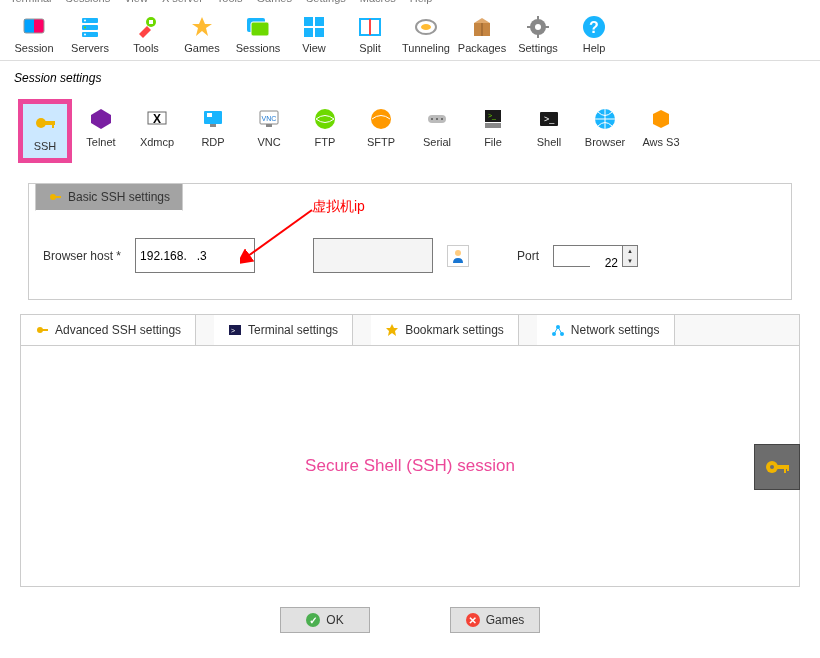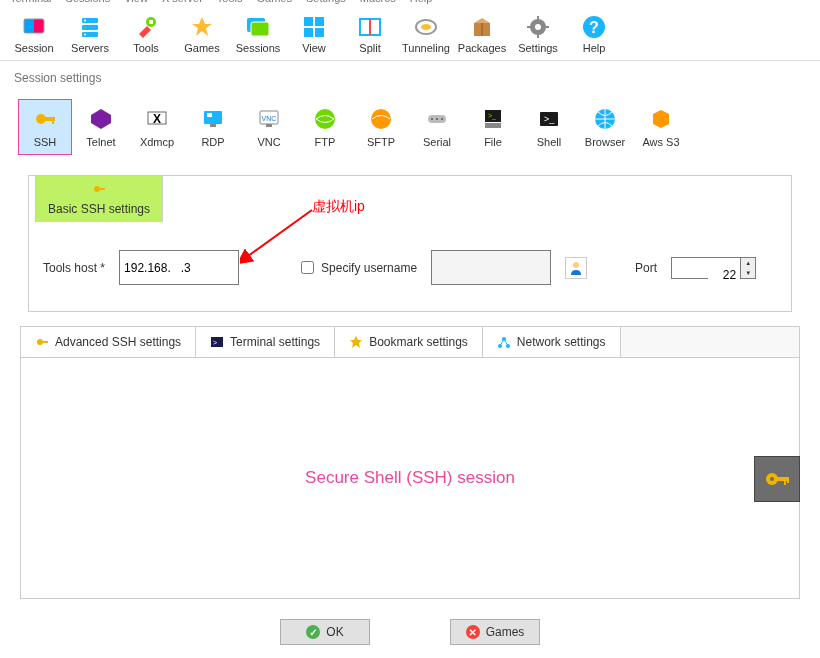--- a/index.html
+++ b/index.html
@@ -6,47 +6,47 @@
   body { margin: 0; background: #fff; font-size: 12px; color: #333; width: 820px; height: 658px; overflow: hidden; position: relative; }
 
   .menubar { display: flex; gap: 14px; padding: 0 10px; height: 10px; align-items: flex-end; color: #777; font-size: 11px; overflow: hidden;}
   .menubar span { transform: translateY(-6px); }
 
   .toolbar { display: flex; gap: 0; padding: 4px 6px 6px; border-bottom: 1px solid #ddd; }
   .toolbar .tbitem { width: 56px; text-align: center; cursor: pointer; }
   .toolbar .tbicon { width: 26px; height: 26px; margin: 0 auto 2px; position: relative; }
   .toolbar .tblabel { font-size: 11px; color: #333; }
 
-  .dlg-title { padding: 10px 14px 4px; font-size: 12px; color: #737373; }
+  .dlg-title { padding: 10px 14px 4px; font-size: 12px; color: #000000; font-style: italic; }
 
   .session-types { display: flex; gap: 2px; padding: 10px 18px; flex-wrap: nowrap; }
   .stype { width: 54px; text-align: center; padding: 6px 0; border: 1px solid transparent; cursor: pointer; }
-  .stype.selected { background: #cce8ff; border: 1px solid #ec4899; text-align: center; }
+  .stype.selected { background: #cce8ff; border: 5px solid #ec4899; text-align: center; }
   .stype .sicon { width: 26px; height: 26px; margin: 0 auto 4px; position: relative; }
   .stype .slabel { font-size: 11px; }
 
   .tabframe { margin: 10px 28px 6px; border: 1px solid #ccc; }
   .tabhead { display: flex; }
   .tablabel { background: #fff; border-right: 1px solid #ccc; border-bottom: 1px solid #ccc; padding: 6px 12px; display: flex; align-items: center; gap: 6px; position: relative; top: -1px; left: 6px; border-top: 1px solid #ccc; border-left: 1px solid #ccc; }
-  .tablabel.active { border-bottom: 1px solid #fff; background:#bef264;flex-direction:column; }
+  .tablabel.active { border-bottom: 1px solid #fff; background:#a3a3a3; }
   .tabbody { padding: 26px 14px; display: flex; align-items: center; gap: 14px; flex-wrap: wrap;}
   .fieldlabel { font-size: 12px; }
   input[type=text], input[type=number] { border: 1px solid #7a7a7a; height: 35px; padding: 0 4px; font-size: 12px; }
   .host-input { width: 120px; }
   .user-input { width: 120px; background: #f4f4f4; }
   .spinbox { display: inline-flex; border:1px solid #7a7a7a; height:22px; align-items:stretch;}
   .spinbox input { border:none; width:32px; text-align:right; padding:0 4px;margin-left:36px;}
   .spinbtns { display:flex; flex-direction:column; border-left:1px solid #7a7a7a;}
   .spinbtns div { width:14px; height:10px; font-size:6px; text-align:center; line-height:10px; background:#eee; cursor:pointer;}
   .chk { display:inline-flex; align-items:center; gap:4px; }
   .chk input { width:13px; height:13px; }
   .person-icon { width:22px; height:22px; background:#fff; border:1px solid #ccc; display:inline-flex; align-items:center; justify-content:center; font-size:14px; cursor:pointer;}
 
   .subtabs { margin: 14px 20px 0; border: 1px solid #ccc; }
-  .subtabs-head { display:flex; border-bottom: 1px solid #ccc; background:#f8f8f8; }
+  .subtabs-head { display:flex; border-bottom: 1px solid #ccc; background:#f8f8f8;gap:18px; }
   .subtab { padding: 8px 14px; display:flex; align-items:center; gap:6px; border-right:1px solid #ccc; font-size:12px; cursor:pointer; background:#fff;}
   .subtabs-body { height: 240px; display:flex; align-items:center; justify-content:center; font-size:17px; color:#ec4899; position:relative;}
 
   .keysquare { position:absolute; right:-1px; top:98px; width:46px; height:46px; background:#6d6d6d; border:1px solid #444; display:flex; align-items:center; justify-content:center;}
   
   .dlg-buttons { display:flex; justify-content:center; gap:80px; padding: 20px 0;}
   .btn { min-width:90px; height:26px; border:1px solid #adadad; background:#e1e1e1; display:inline-flex; align-items:center; justify-content:center; gap:6px; cursor:pointer; font-size:12px;}
   .circ { width:14px; height:14px; border-radius:50%; display:inline-flex; align-items:center; justify-content:center; font-size:10px; font-weight:bold;}
 
   
@@ -310,27 +310,23 @@
       <span style="width:14px;height:14px;display:inline-block;">
           <svg viewBox="0 0 14 14">
             <circle cx="5" cy="7" r="3" fill="#f0b400"></circle>
             <rect x="7" y="6" width="6" height="2" fill="#f0b400"></rect>
           </svg>
         </span>
       <span>Basic SSH settings</span>
     </div>
   </div>
   <div class="tabbody">
-    <span class="fieldlabel">Tools host *</span>
+    <span class="fieldlabel">Browser host *</span>
     <input type="text" class="host-input" value="192.168.   .3" style="">
     <span style="width:30px"></span>
-    <label class="chk">
-      <input type="checkbox" style="">
-      <span>Specify username</span>
-    </label>
     <input type="text" class="user-input" disabled="" value="" style="">
     <span class="person-icon">
       <svg width="16" height="16" viewBox="0 0 16 16">
           <circle cx="8" cy="5" r="3" fill="#ffcc80"></circle>
           <path d="M3 15 Q3 10 8 10 Q13 10 13 15 Z" fill="#1976d2"></path>
         </svg>
     </span>
     <span style="width:20px"></span>
     <span class="fieldlabel">Port</span>
     <span class="spinbox">

